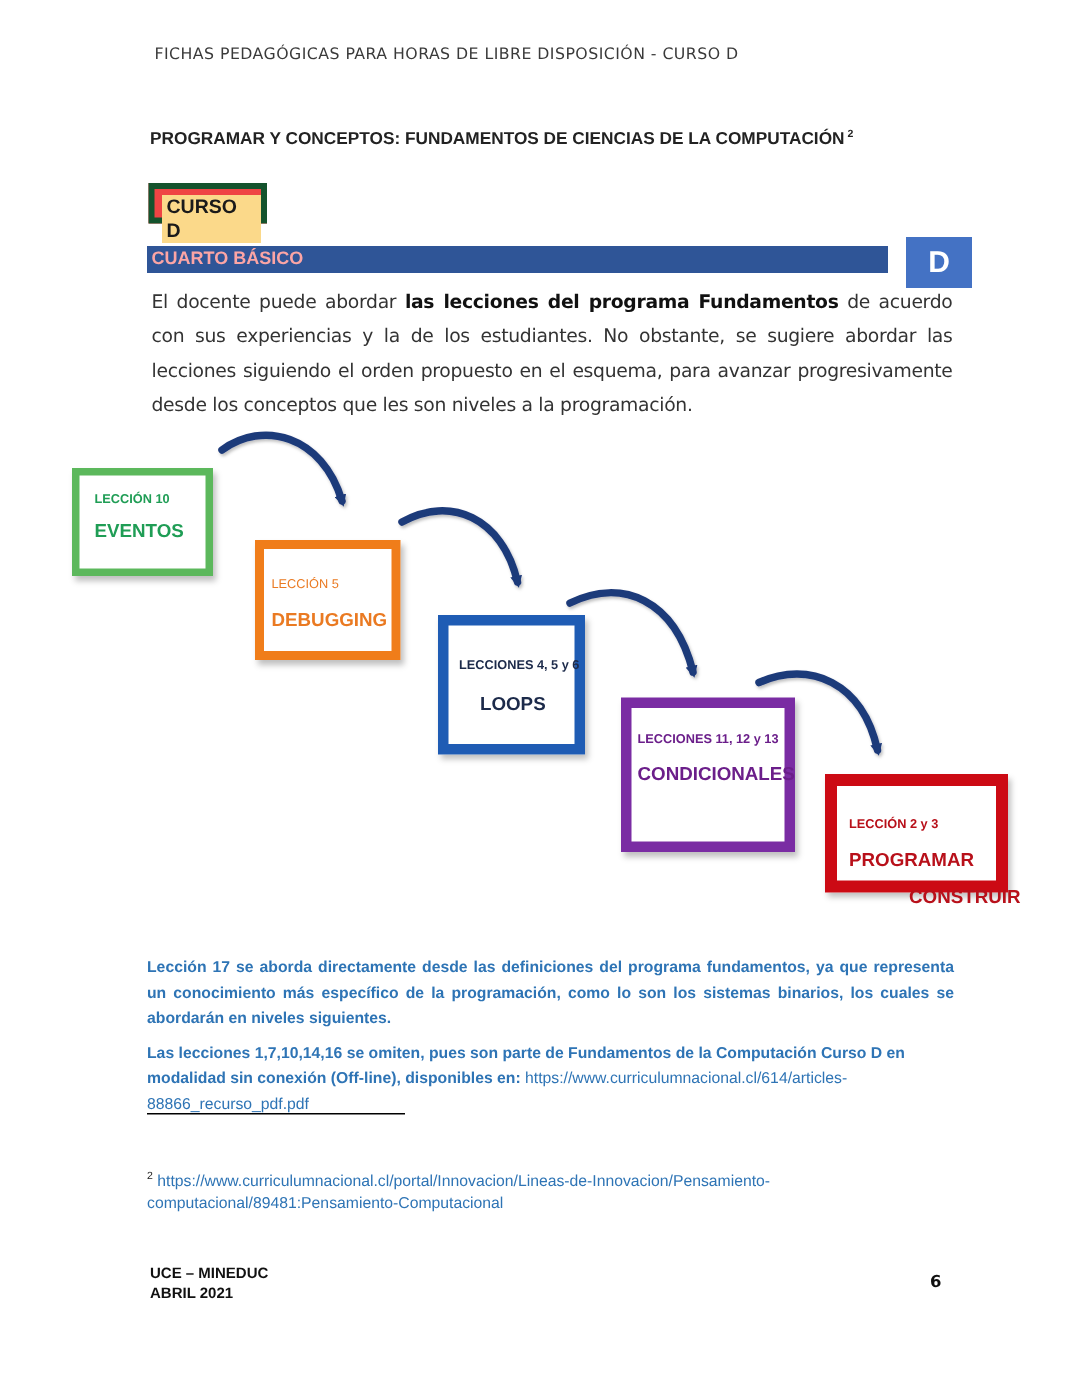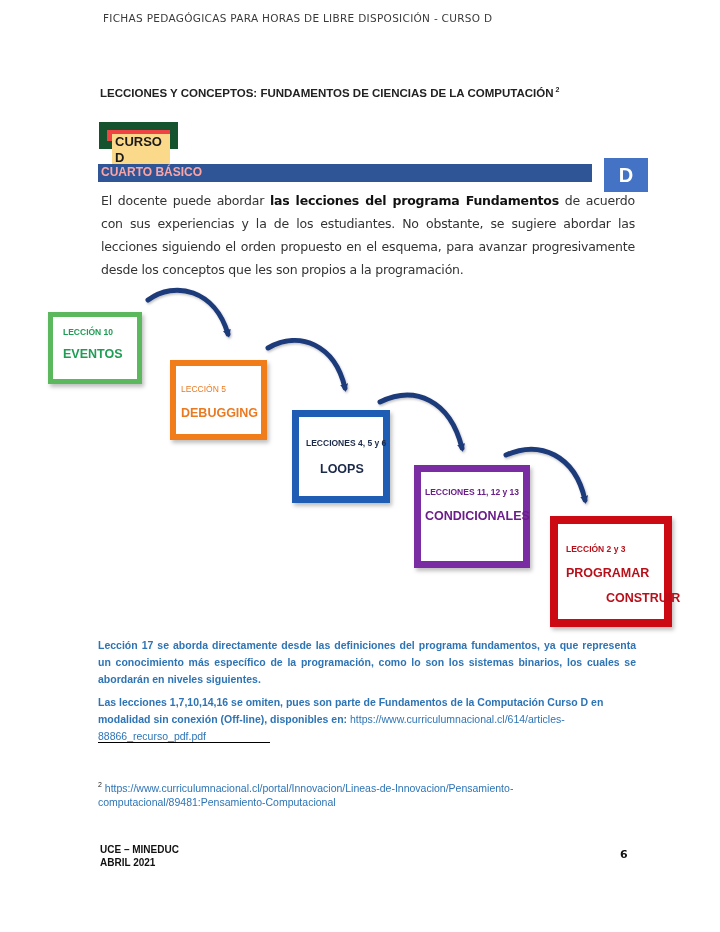--- a/index.html
+++ b/index.html
@@ -1,68 +1,68 @@
 <!DOCTYPE html>
 <html><head>
 <meta charset="utf-8">
 <style>
   html, body { margin: 0; padding: 0; background: #ffffff; }
   body { width: 720px; height: 932px; position: relative; overflow: hidden; font-family: "Liberation Sans", sans-serif; color: #1a1a1a; }
   .abs { position: absolute; }
-  .running-header { left: 103px; top: 12px; font-size: 10.5px; letter-spacing: 0.3px; color: #3a3a3a; font-family: "DejaVu Sans", sans-serif; }
+  .running-header { left: 103px; top: 30px; font-size: 10.5px; letter-spacing: 0.3px; color: #3a3a3a; font-family: "DejaVu Sans", sans-serif; }
   .section-title { left: 100px; top: 86px; font-size: 11.5px; font-weight: bold; color: #222; }
   .section-title sup { font-size: 7px; margin-left: 2px; }
-  .curso-badge { left: 99px; top: 122px; width: 79px; height: 27px; border: 8px solid #14532d; background: #ef4444; box-sizing: border-box; }
+  .curso-badge { left: 99px; top: 122px; width: 79px; height: 27px; border: 4px solid #14532d; background: #ef4444; box-sizing: border-box; }
   .curso-badge-inner { position: absolute; left: 5px; top: 4px; padding: 0 6px 0 3px; background: #fbd98a; font-size: 13px; font-weight: bold; color: #1a1a1a; line-height: 16px; }
   .level-bar { left: 98px; top: 164px; width: 494px; height: 18px; background: #2f5597; }
   .level-bar span { position: absolute; left: 3px; top: 1px; font-size: 12px; font-weight: bold; color: #fca5a5; }
   .d-badge { left: 604px; top: 158px; width: 44px; height: 34px; background: #4472c4; color: #fff; font-size: 20px; font-weight: bold; text-align: center; line-height: 34px; }
   .intro { left: 101px; top: 189px; width: 534px; font-size: 12.5px; line-height: 23px; color: #333; font-family: "DejaVu Sans", sans-serif; text-align: justify; letter-spacing: -0.2px; }
   .intro b { color: #111; }
   .lesson-box { position: absolute; box-sizing: border-box; border-style: solid; background: #fff; box-shadow: 2px 3px 4px rgba(0,0,0,0.25); }
   .lesson-box .lbl { position: absolute; font-size: 8.5px; font-weight: bold; white-space: nowrap; }
   .lesson-box .name { position: absolute; font-size: 12.5px; font-weight: bold; white-space: nowrap; }
   .box-green { left: 48px; top: 312px; width: 94px; height: 72px; border-width: 5px; border-color: #5cb85c; }
   .box-green .lbl, .box-green .name { color: #1f9d55; }
   .box-orange { left: 170px; top: 360px; width: 97px; height: 80px; border-width: 6px; border-color: #f07d1a; }
   .box-orange .lbl, .box-orange .name { color: #ea7a22; }
   .box-blue { left: 292px; top: 410px; width: 98px; height: 93px; border-width: 7px; border-color: #1f5cb4; }
   .box-blue .lbl, .box-blue .name { color: #1c2a4a; }
   .box-purple { left: 414px; top: 465px; width: 116px; height: 103px; border-width: 7px; border-color: #7a2ca3; }
   .box-purple .lbl, .box-purple .name { color: #6b1e8a; }
-  .box-red { left: 550px; top: 516px; width: 122px; height: 111px; border-width: 8px; border-color: #cc0a14; }
+  .box-red { left: 550px; top: 516px; width: 122px; height: 79px; border-width: 8px; border-color: #cc0a14; }
   .box-red .lbl, .box-red .name { color: #b8101a; }
   .arrows { left: 0; top: 0; width: 720px; height: 932px; pointer-events: none; }
   .note-blue { left: 98px; top: 637px; width: 538px; font-size: 10.5px; font-weight: bold; line-height: 17px; color: #2e74b5; text-align: justify; }
   .note-blue2 { left: 98px; top: 694px; width: 540px; font-size: 10.5px; font-weight: bold; line-height: 17px; color: #2e74b5; }
   .note-blue2 .url { font-weight: normal; color: #2e74b5; }
   .footnote-rule { left: 98px; top: 742px; width: 172px; height: 1px; background: #000; }
   .footnote { left: 98px; top: 778px; width: 540px; font-size: 10.5px; line-height: 14.5px; }
   .footnote .url { color: #2e74b5; }
   .footnote sup { font-size: 7px; }
   .footer-left { left: 100px; top: 844px; font-size: 10px; font-weight: bold; line-height: 12.5px; color: #111; font-family: Liberation Sans, sans-serif; }
   .page-num { left: 620px; top: 848px; font-size: 11px; font-weight: bold; color: #111; font-family: "DejaVu Sans", sans-serif; }
 </style>
 </head>
 <body>
 
 <div class="abs running-header">FICHAS PEDAGÓGICAS PARA HORAS DE LIBRE DISPOSICIÓN - CURSO D</div>
 
-<div class="abs section-title"><span>LECCIONES Y CONCEPTOS: FUNDAMENTOS DE CIENCIAS DE LA COMPUTACIÓN</span><sup>2</sup></div>
+<div class="abs section-title"><span>PROGRAMAR Y CONCEPTOS: FUNDAMENTOS DE CIENCIAS DE LA COMPUTACIÓN</span><sup>2</sup></div>
 
 <div class="abs curso-badge">
   <span class="curso-badge-inner">CURSO D</span>
 </div>
 
 <div class="abs level-bar">
   <span>CUARTO BÁSICO</span>
 </div>
 <div class="abs d-badge">D</div>
 
-<div class="abs intro"><span>El docente puede abordar </span><b>las lecciones del programa Fundamentos</b><span> de acuerdo con sus experiencias y la de los estudiantes. No obstante, se sugiere abordar las lecciones siguiendo el orden propuesto en el esquema, para avanzar progresivamente desde los conceptos que les son propios a la programación.</span></div>
+<div class="abs intro"><span>El docente puede abordar </span><b>las lecciones del programa Fundamentos</b><span> de acuerdo con sus experiencias y la de los estudiantes. No obstante, se sugiere abordar las lecciones siguiendo el orden propuesto en el esquema, para avanzar progresivamente desde los conceptos que les son niveles a la programación.</span></div>
 
 <svg class="abs arrows" viewBox="0 0 720 932">
   <defs>
     <marker id="ah" markerWidth="8" markerHeight="8" refX="4" refY="4" orient="auto" markerUnits="userSpaceOnUse">
       <path d="M0,0 L8,4 L0,8 Z" fill="#1f3a7a"></path>
     </marker>
     <filter id="sh" x="-20%" y="-20%" width="140%" height="140%">
       <feDropShadow dx="1" dy="1.5" stdDeviation="1.2" flood-color="#000" flood-opacity="0.25"></feDropShadow>
     </filter>
   </defs>

